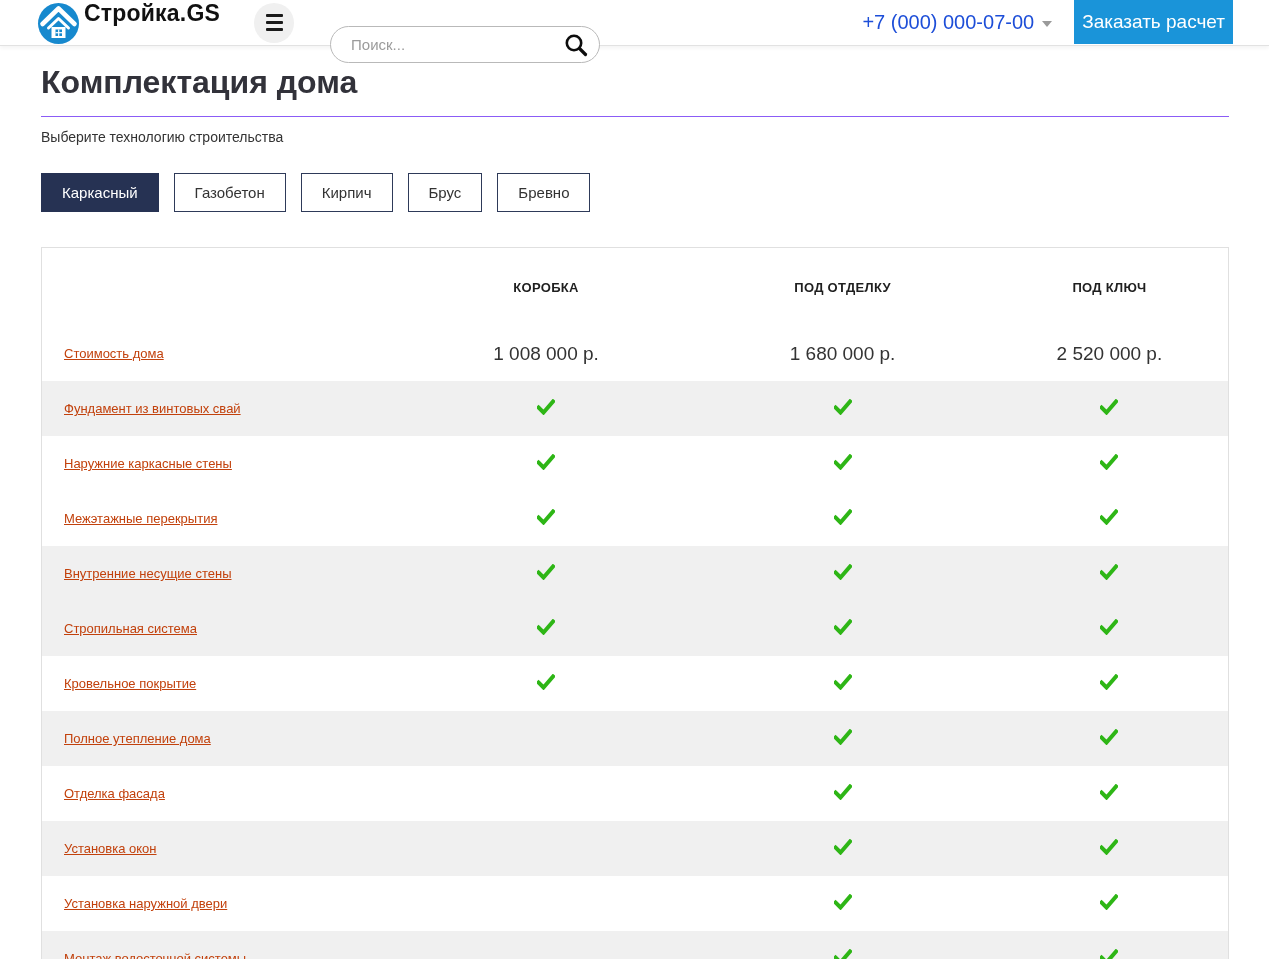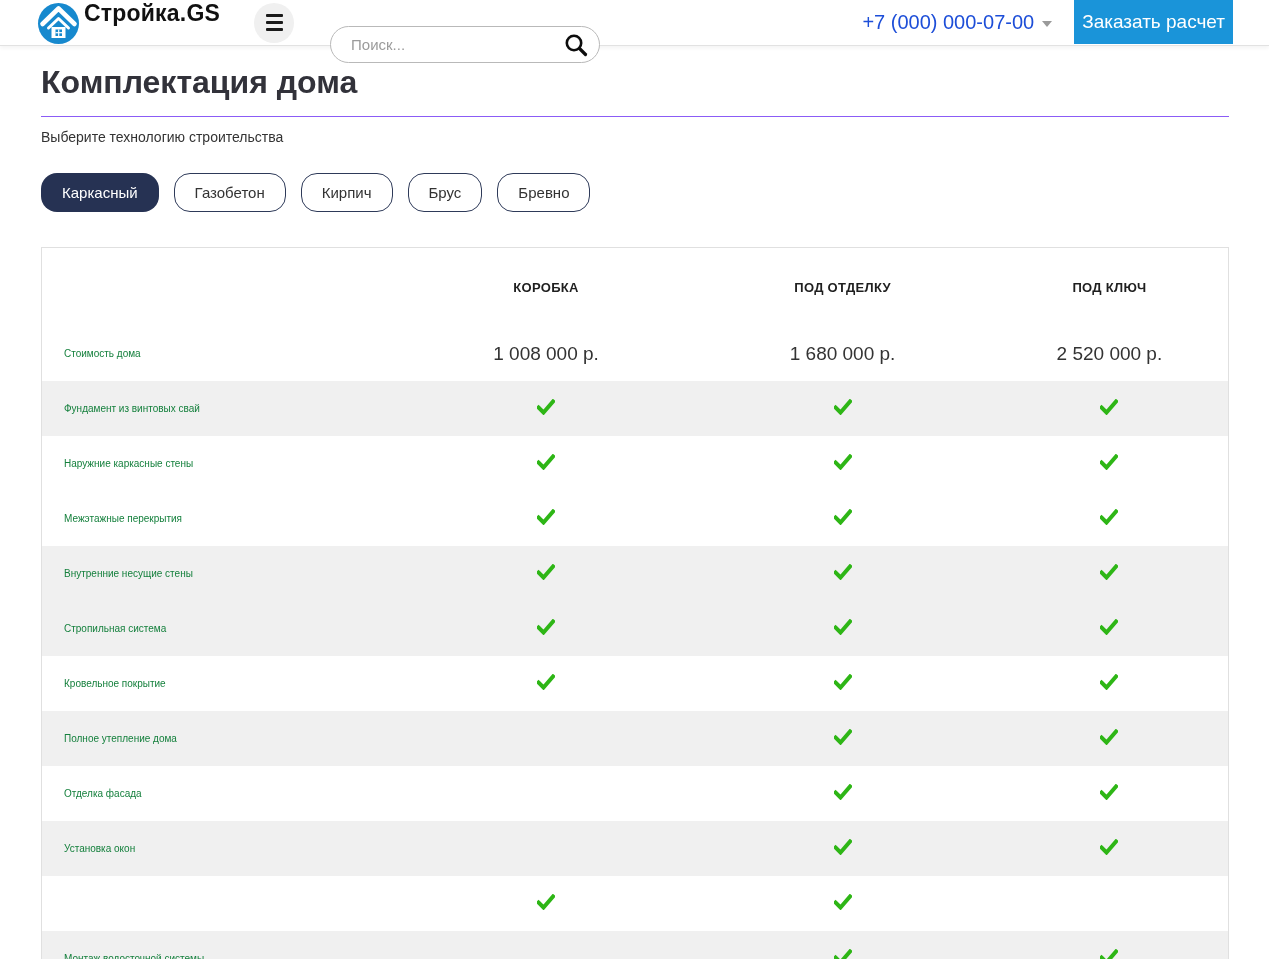--- a/index.html
+++ b/index.html
@@ -55,34 +55,34 @@
   
   .main { padding: 0 40px 0 41px; }
   .page-title {
     margin-top: 18px; font-size: 32px; font-weight: 700; color: #32323a;
     padding-bottom: 15px; border-bottom: 1px solid #8b5cf6;
   }
   .subtitle { margin-top: 12px; font-size: 14px; color: #333; }
 
   .tabs { margin-top: 28px; display: flex; gap: 15px; }
   .tab {
-    height: 39px; padding: 0 20px; border-radius: 16px; cursor: pointer;
+    height: 39px; padding: 0 20px; border-radius: 0; cursor: pointer;
     font-size: 15px; font-family: "Liberation Sans", sans-serif;
     background: #fff; border: 1px solid #2e3a59; color: #333;
     display: flex; align-items: center;
   }
   .tab.active { color: #fff; border-color: transparent; }
 
   
   .pkg-table { margin-top: 35px; border: 1px solid #e0e0e0; background: #fff; }
   .t-row { display: grid; grid-template-columns: 30% 25% 25% 20%; align-items: center; }
   .t-row.head { height: 78px; }
   .t-row.body { height: 55px; }
   .t-row.striped { background: #f0f0f0; }
-  .cell-label { padding-left: 22px; font-size: 10px; color: #15803d; }
+  .cell-label { padding-left: 22px; font-size: 13px; color: #c2410c; text-decoration: underline; }
   .cell-center { text-align: center; }
   .col-header { font-size: 13px; font-weight: 700; color: #1f1f1f; letter-spacing: 0.3px; }
   .price { font-size: 19px; color: #333; }
   .check-icon { display: inline-block; width: 18px; height: 16px; }
 </style>
 </head>
 <body>
 
 <header class="topbar">
   <div class="brand">
@@ -251,20 +251,21 @@
           <div class="cell-label">Установка окон</div>
           <div class="cell-center"></div>
           <div class="cell-center"><span class="check-icon"><svg width="18" height="16" viewBox="0 0 18 16">
                 <path d="M1.5 8.5 L6.5 13.5 L16 2.5" fill="none" stroke="#2eb616" stroke-width="4" stroke-linecap="square" stroke-linejoin="miter"></path>
               </svg></span></div>
           <div class="cell-center"><span class="check-icon"><svg width="18" height="16" viewBox="0 0 18 16">
                 <path d="M1.5 8.5 L6.5 13.5 L16 2.5" fill="none" stroke="#2eb616" stroke-width="4" stroke-linecap="square" stroke-linejoin="miter"></path>
               </svg></span></div>
         </div>
         <div class="t-row body">
+          <div class="cell-label">Установка наружной двери</div>
           <div class="cell-center"></div>
           <div class="cell-center"><span class="check-icon"><svg width="18" height="16" viewBox="0 0 18 16">
                 <path d="M1.5 8.5 L6.5 13.5 L16 2.5" fill="none" stroke="#2eb616" stroke-width="4" stroke-linecap="square" stroke-linejoin="miter"></path>
               </svg></span></div>
           <div class="cell-center"><span class="check-icon"><svg width="18" height="16" viewBox="0 0 18 16">
                 <path d="M1.5 8.5 L6.5 13.5 L16 2.5" fill="none" stroke="#2eb616" stroke-width="4" stroke-linecap="square" stroke-linejoin="miter"></path>
               </svg></span></div>
         </div>
         <div class="t-row body striped">
           <div class="cell-label">Монтаж водосточной системы</div>

